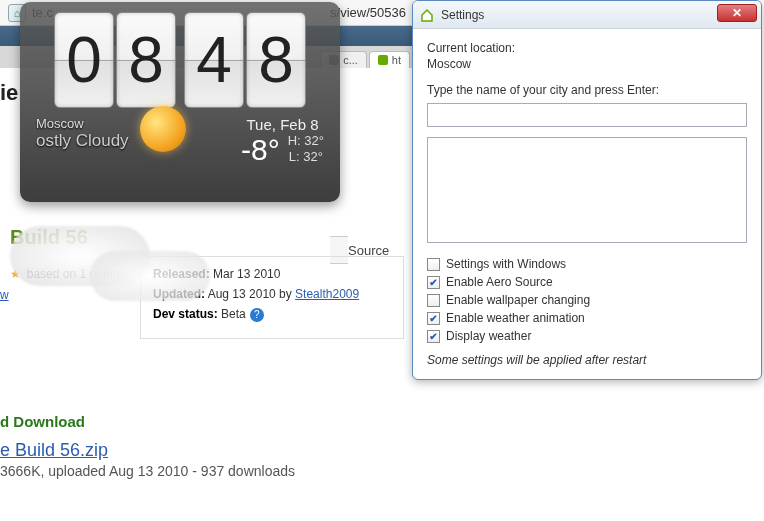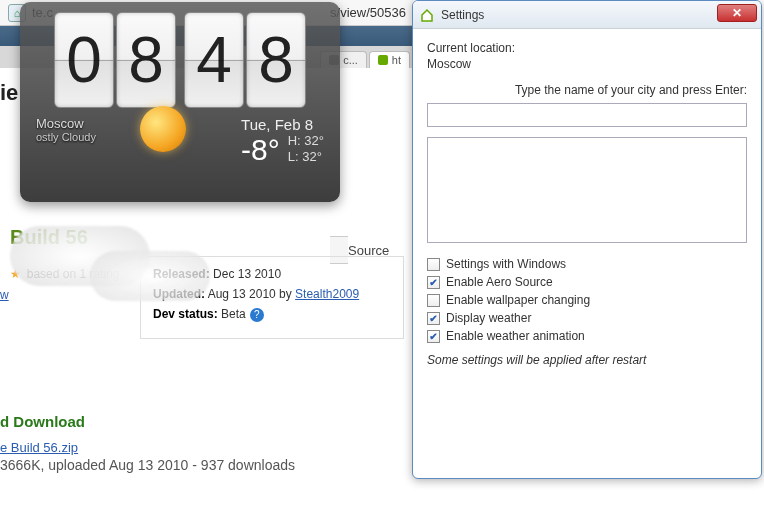--- a/index.html
+++ b/index.html
@@ -22,57 +22,57 @@
 .pg-title-frag { font-size: 22px; font-weight: 600; color: #222; padding-left: 0; }
 .build-title { color: #5a8a1a; font-size: 20px; font-weight: 600; margin-top: 120px; padding-left: 10px; }
 .rating-row { margin-top: 18px; padding-left: 10px; display: flex; gap: 6px; align-items: center; font-size: 12px; color: #333; }
 .star { color: #f5a623; }
 .info-box { position: absolute; top: 188px; left: 140px; right: 10px; border: 1px solid #ddd; padding: 10px 12px; font-size: 12px; color: #333; }
 .info-box div { margin-bottom: 6px; }
 .info-box b { font-weight: 600; color: #000; }
 .info-box a { color: #2a5db0; }
 .help-ic { display: inline-block; width: 14px; height: 14px; background: #2a7ad0; color: #fff; border-radius: 50%; font-size: 10px; text-align: center; line-height: 14px; margin-left: 4px; }
 .dl-head { color: #2a7a1a; font-size: 15px; font-weight: 600; margin-top: 110px; padding-left: 0; }
-.dl-link { margin-top: 10px; font-size: 13px; }
+.dl-link { margin-top: 10px; font-size: 18px; }
 .dl-link a { color: #2a5db0; text-decoration: underline; }
 .dl-meta { font-size: 14px; color: #555; margin-top: 2px; }
 
 
 .src-tab { position: absolute; top: 168px; left: 330px; right: 350px; height: 28px; border-top: 1px solid #ccc; border-bottom: 1px solid #ccc; background: #f5f5f5; display: flex; align-items: center; padding-left: 18px; font-size: 13px; color: #444; }
 
 
 .widget { position: absolute; top: 2px; left: 20px; width: 320px; height: 200px; border-radius: 10px; background: linear-gradient(180deg, rgba(90,90,90,0.85) 0%, rgba(40,40,40,0.9) 100%); box-shadow: 0 4px 12px rgba(0,0,0,0.4); padding: 10px; color: #fff; }
 .flip { display: flex; gap: 8px; justify-content: center; }
 .digit-group { display: flex; gap: 2px; }
 .digit { width: 60px; height: 96px; background: linear-gradient(180deg, #fafafa 0%, #f0f0f0 49%, #e0e0e0 50%, #f0f0f0 100%); border: 1px solid #888; border-radius: 6px; display: flex; align-items: center; justify-content: center; font-size: 64px; font-weight: 400; color: #222; position: relative; box-shadow: inset 0 0 4px rgba(0,0,0,0.2); font-family: Arial, sans-serif; }
 .digit::after { content: ""; position: absolute; top: 50%; left: 0; right: 0; height: 1px; background: rgba(0,0,0,0.25); }
 .w-bottom { display: flex; justify-content: space-between; margin-top: 8px; padding: 0 6px; position: relative; }
 .w-loc { font-size: 12px; color: #ddd; text-shadow: 0 1px 2px #000; }
 .w-loc .city { font-size: 13px; }
-.w-loc .cond { font-size: 11px; color: #ccc; }
-.w-right { text-align: left; }
+.w-loc .cond { font-size: 17px; color: #ccc; }
+.w-right { text-align: center; }
 .w-date { font-size: 15px; color: #eee; }
 .w-temp-row { display: flex; align-items: flex-start; gap: 8px; justify-content: flex-end; }
 .w-temp { font-size: 30px; font-weight: 300; color: #fff; }
 .w-hl { font-size: 13px; color: #ddd; line-height: 1.2; }
 .sun { position: absolute; left: 110px; top: -10px; width: 46px; height: 46px; border-radius: 50%; background: radial-gradient(circle at 35% 35%, #ffe680, #f5a623 60%, #d07800); box-shadow: 0 0 10px rgba(255,200,80,0.6); }
 .cloud { position: absolute; width: 100px; height: 50px; background: radial-gradient(ellipse at center, rgba(255,255,255,0.95), rgba(220,220,220,0.8)); border-radius: 40px; filter: blur(1px); }
 .cloud.c1 { left: -20px; top: 110px; width: 140px; height: 60px; }
 .cloud.c2 { left: 60px; top: 135px; width: 120px; height: 50px; opacity: 0.9; }
 
 
-.settings-win { position: absolute; top: 0; right: 2px; width: 350px; height: 479px; border: 1px solid #5a8ac0; border-radius: 6px; background: #fff; box-shadow: 0 2px 10px rgba(0,0,0,0.3); overflow: hidden; }
+.settings-win { position: absolute; top: 0; right: 2px; width: 350px; height: 380px; border: 1px solid #5a8ac0; border-radius: 6px; background: #fff; box-shadow: 0 2px 10px rgba(0,0,0,0.3); overflow: hidden; }
 .titlebar { height: 28px; background: linear-gradient(180deg, #f4f8fc 0%, #e0e8f0 100%); border-bottom: 1px solid #c8d0d8; display: flex; align-items: center; padding: 0 6px; position: relative; }
 .titlebar .tico { width: 16px; height: 16px; margin-right: 6px; display: flex; align-items: center; justify-content: center; }
 .titlebar .ttxt { font-size: 12px; color: #333; }
 .close-btn { position: absolute; right: 4px; top: 3px; width: 40px; height: 18px; background: linear-gradient(180deg, #e18080 0%, #c83030 100%); border: 1px solid #a02020; border-radius: 3px; color: #fff; display: flex; align-items: center; justify-content: center; font-size: 12px; font-weight: bold; cursor: pointer; }
 .settings-body { padding: 12px 14px; font-size: 12px; color: #333; }
 .lbl { margin-bottom: 2px; }
 .city-val { margin-bottom: 12px; }
-.hint { margin-bottom: 6px; text-align: right; }
+.hint { margin-bottom: 6px; }
 .txt-input { width: 100%; height: 24px; border: 1px solid #aab; padding: 2px 4px; font-size: 12px; background: #fff; }
 .listbox { width: 100%; height: 106px; border: 1px solid #aab; margin-top: 10px; background: #fff; }
 .checks { margin-top: 14px; }
 .chk-row { display: flex; align-items: center; gap: 6px; margin-bottom: 4px; font-size: 12px; }
 .chk { width: 13px; height: 13px; border: 1px solid #888; background: linear-gradient(180deg,#fff,#eee); display: flex; align-items: center; justify-content: center; font-size: 10px; color: #2a5db0; cursor: pointer; }
 .chk.on::before { content: "✔"; font-weight: bold; }
 .note { font-style: italic; margin-top: 10px; color: #333; }
 </style>
 </head>
 <body>
@@ -106,21 +106,21 @@
 
   <div class="build-title">Build 56</div>
 
   <div class="rating-row">
     <span class="star">★</span>
     <span>based on 1 rating</span>
   </div>
   <div style="padding-left:0; margin-top:4px;"><a href="#" style="font-size:12px;color:#2a5db0;text-decoration:underline;">w</a></div>
 
   <div class="info-box">
-    <div><b>Released:</b> <span>Dec 13 2010</span></div>
+    <div><b>Released:</b> <span>Mar 13 2010</span></div>
     <div><b>Updated:</b> <span>Aug 13 2010 by</span> <a href="#">Stealth2009</a></div>
     <div><b>Dev status:</b> <span>Beta</span><span class="help-ic">?</span></div>
   </div>
 
   <div class="dl-head">d Download</div>
   <div class="dl-link"><a href="#">e Build 56.zip</a></div>
   <div class="dl-meta">3666K, uploaded Aug 13 2010 - 937 downloads</div>
 
 </div>
 
@@ -182,22 +182,22 @@
         <div class="chk-row">
           <span class="chk on"></span>
           <span>Enable Aero Source</span>
         </div>
         <div class="chk-row">
           <span class="chk"></span>
           <span>Enable wallpaper changing</span>
         </div>
         <div class="chk-row">
           <span class="chk on"></span>
+          <span>Enable weather animation</span>
+        </div>
+        <div class="chk-row">
+          <span class="chk on"></span>
           <span>Display weather</span>
         </div>
-        <div class="chk-row">
-          <span class="chk on"></span>
-          <span>Enable weather animation</span>
-        </div>
       </div>
     <div class="note">Some settings will be applied after restart</div>
   </div>
 </div>
 
 </body></html>

